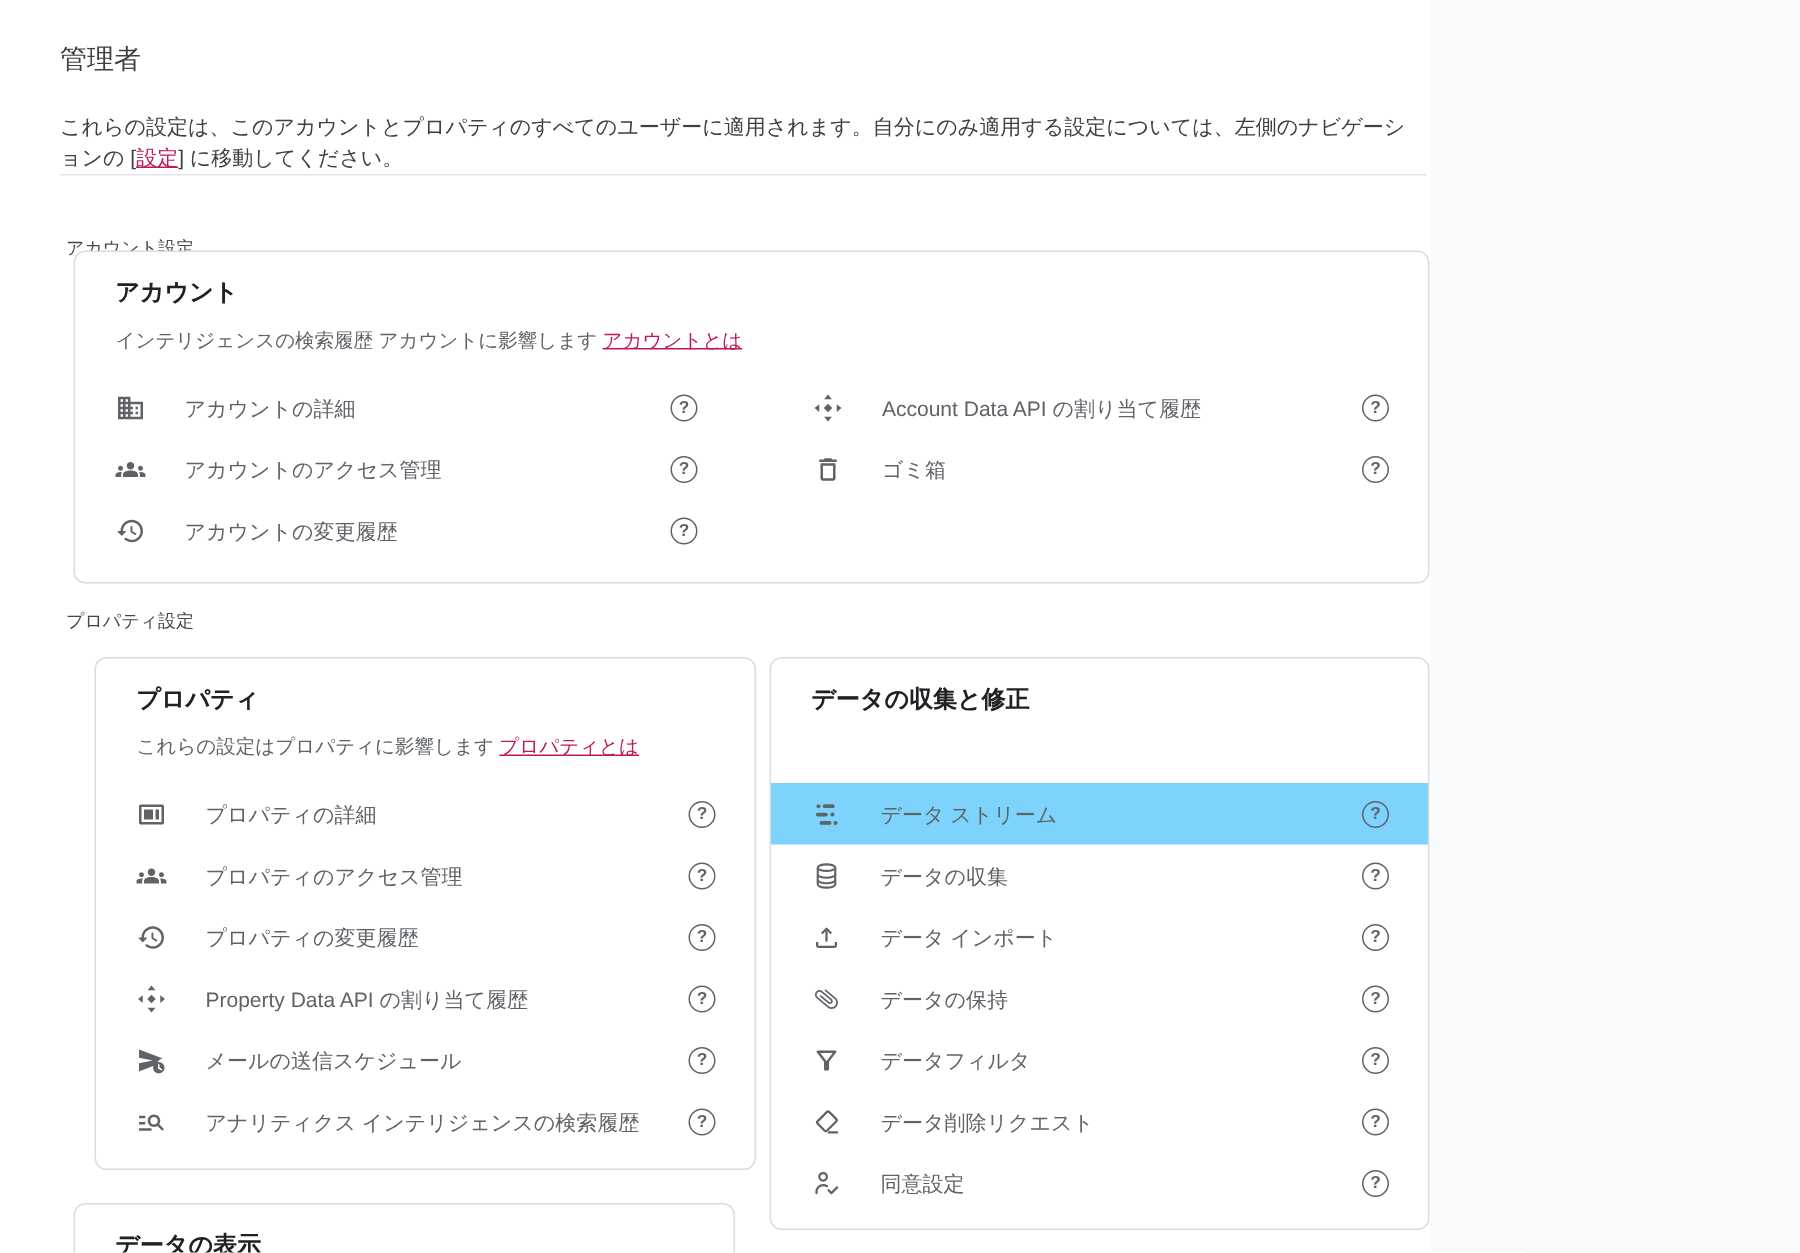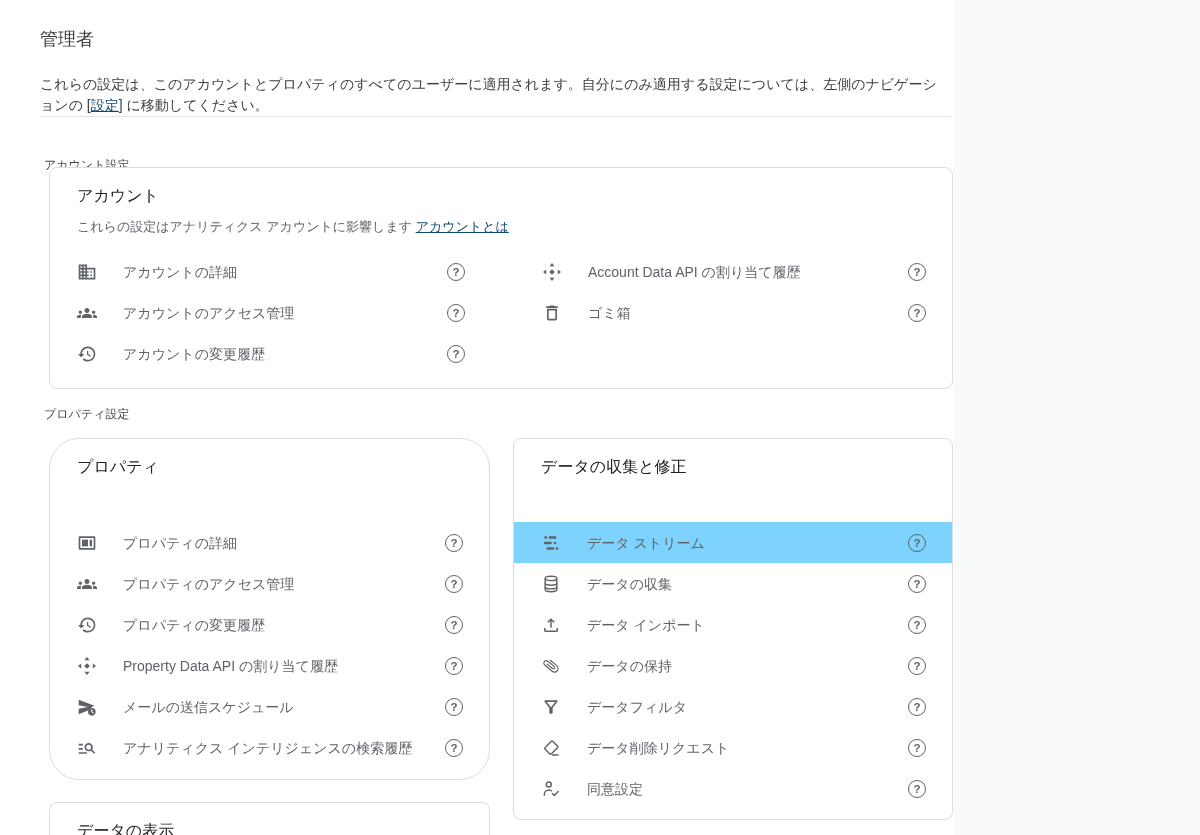--- a/index.html
+++ b/index.html
@@ -5,31 +5,31 @@
   html,body{margin:0;padding:0;}
   body{
     width:1200px;height:835px;position:relative;overflow:hidden;
     background:#ffffff;
     font-family:"Liberation Sans","DejaVu Sans",sans-serif;
     -webkit-font-smoothing:antialiased;
   }
   .right-strip{position:absolute;left:954px;top:0;width:246px;height:835px;background:#f8f9fa;}
   .page-title{position:absolute;left:40px;top:12px;font-size:18px;line-height:30px;font-weight:400;color:#3c4043;}
   .desc{position:absolute;left:40px;top:60px;width:910px;font-size:14px;line-height:21px;color:#3c4043;}
-  .link{color:#0c4a6e;text-decoration:underline;cursor:pointer;}
+  .link{color:#be185d;text-decoration:underline;cursor:pointer;}
   .divider{position:absolute;left:40px;top:116px;width:911px;border-top:1px solid #e1e3e6;height:0;}
   .section-label{position:absolute;font-size:12px;line-height:14px;color:#444746;}
   .label-account{left:44px;top:135px;margin-top:23px;}
   .label-property{left:44px;top:407px;}
   .card{position:absolute;background:#fff;border:1px solid #dadce0;border-radius:8px;box-sizing:border-box;}
   .card-account{left:49px;top:167px;width:904px;height:222px;}
-  .card-property{left:49px;top:438px;width:441px;height:342px;border-radius:30px;}
+  .card-property{left:63px;top:438px;width:441px;height:342px;}
   .card-data{left:513px;top:438px;width:440px;height:382px;}
   .card-display{left:49px;top:802px;width:441px;height:90px;}
-  .card-title{position:absolute;left:27px;top:16px;font-size:16px;line-height:24px;font-weight:400;color:#202124;white-space:nowrap;}
+  .card-title{position:absolute;left:27px;top:16px;font-size:16px;line-height:24px;font-weight:700;color:#202124;white-space:nowrap;}
   .card-sub{position:absolute;left:27px;top:50px;font-size:13px;line-height:18px;color:#5f6368;white-space:nowrap;}
   .items{position:absolute;left:0;right:0;top:83px;}
   .cols{position:absolute;left:0;right:0;top:83px;display:flex;}
   .col0{width:441px;}
   .col1{width:437px;margin-left:24px;}
   .item-row{height:41px;display:flex;align-items:center;padding:0 26px 0 27px;box-sizing:border-box;cursor:pointer;justify-content:space-between;}
   .item-row.highlighted{background:#7dd3fc;}
   .item-icon{width:20px;height:20px;flex:none;display:flex;align-items:center;justify-content:center;}
   .item-icon svg{overflow:visible;display:block;}
   .item-label{margin-left:26px;font-size:14px;line-height:20px;color:#5f6368;white-space:nowrap;}
@@ -45,21 +45,21 @@
 <h1 class="page-title">管理者</h1>
 
 <p class="desc"><span>これらの設定は、このアカウントとプロパティのすべてのユーザーに適用されます。自分にのみ適用する設定については、左側のナビゲーションの [</span><a class="link">設定</a><span>] に移動してください。</span></p>
 
 <div class="divider"></div>
 
 <div class="section-label label-account">アカウント設定</div>
 
 <div class="card card-account">
   <div class="card-title">アカウント</div>
-  <div class="card-sub"><span>これらの設定はアナリティクス アカウントに影響します</span> <a class="link">アカウントとは</a></div>
+  <div class="card-sub"><span>インテリジェンスの検索履歴 アカウントに影響します</span> <a class="link">アカウントとは</a></div>
   <div class="cols">
     <div class="col0">
 
         <div class="item-row">
           <span class="item-icon">
             <svg viewBox="0 0 24 24" width="20" height="20" fill="#5f6368">
               <path d="M12 7V3H2v18h20V7H12zM6 19H4v-2h2v2zm0-4H4v-2h2v2zm0-4H4V9h2v2zm0-4H4V5h2v2zm4 12H8v-2h2v2zm0-4H8v-2h2v2zm0-4H8V9h2v2zm0-4H8V5h2v2zm10 12h-8v-2h2v-2h-2v-2h2v-2h-2V9h8v10zm-2-8h-2v2h2v-2zm0 4h-2v2h2v-2z"></path>
             </svg>
           </span>
           <span class="item-label">アカウントの詳細</span>
@@ -112,20 +112,21 @@
           <span class="help">?</span>
         </div>
       </div>
   </div>
 </div>
 
 <div class="section-label label-property">プロパティ設定</div>
 
 <div class="card card-property">
   <div class="card-title">プロパティ</div>
+  <div class="card-sub"><span>これらの設定はプロパティに影響します</span> <a class="link">プロパティとは</a></div>
   <div class="items">
 
       <div class="item-row">
         <span class="item-icon">
           <svg viewBox="0 0 24 24" width="20" height="20" fill="#5f6368">
             <path d="M20.5 4h-17C2.67 4 2 4.67 2 5.5v13c0 .83.67 1.5 1.5 1.5h17c.83 0 1.5-.67 1.5-1.5v-13c0-.83-.67-1.5-1.5-1.5zM20 18H4V6h16v12z"></path>
             <path d="M6 8h7.2v8H6z"></path>
             <path d="M15.2 8H18v8h-2.8z"></path>
           </svg>
         </span>

